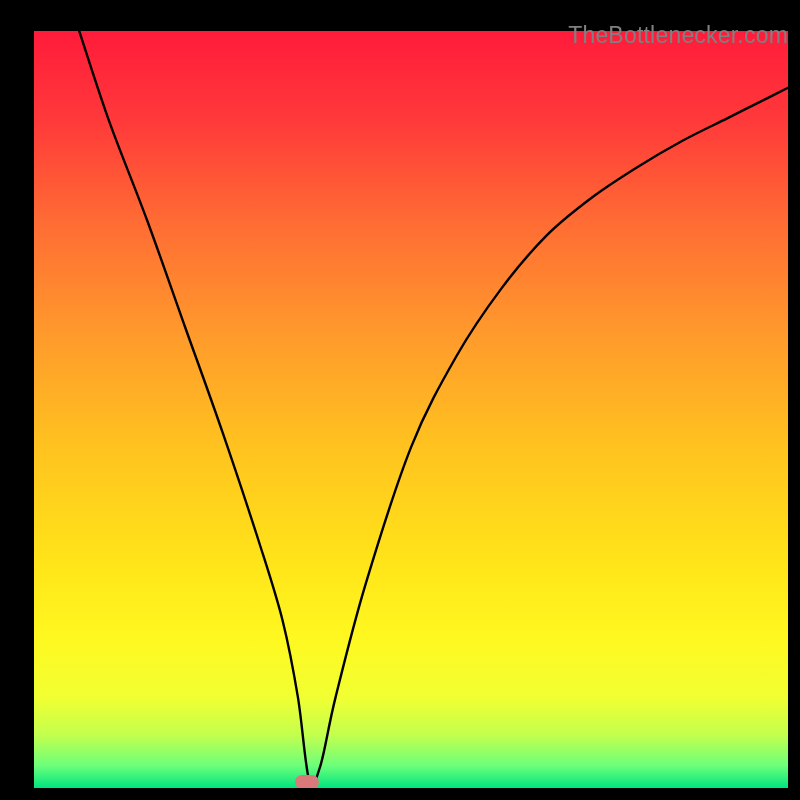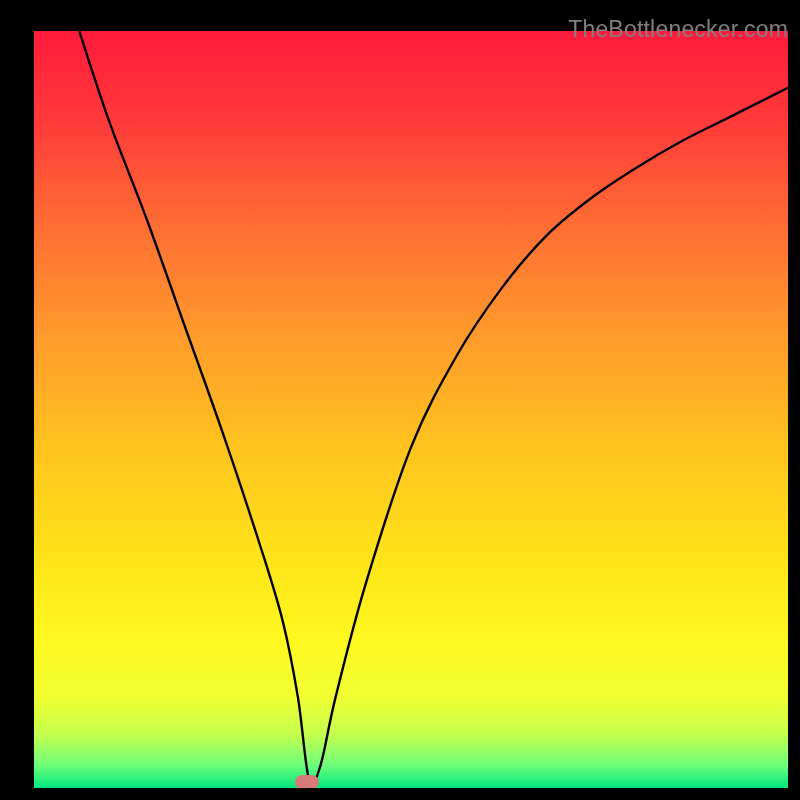--- a/index.html
+++ b/index.html
@@ -11,21 +11,21 @@
     overflow: hidden;
   }
   .frame {
     position: relative;
     width: 800px;
     height: 800px;
     background: #000;
   }
   .watermark {
     position: absolute;
-    top: 16px;
+    top: 22px;
     right: 12px;
     font-family: Arial, Helvetica, sans-serif;
     font-size: 23px;
     color: #808080;
     letter-spacing: 0.2px;
     z-index: 5;
   }
   svg {
     position: absolute;
     left: 0;

